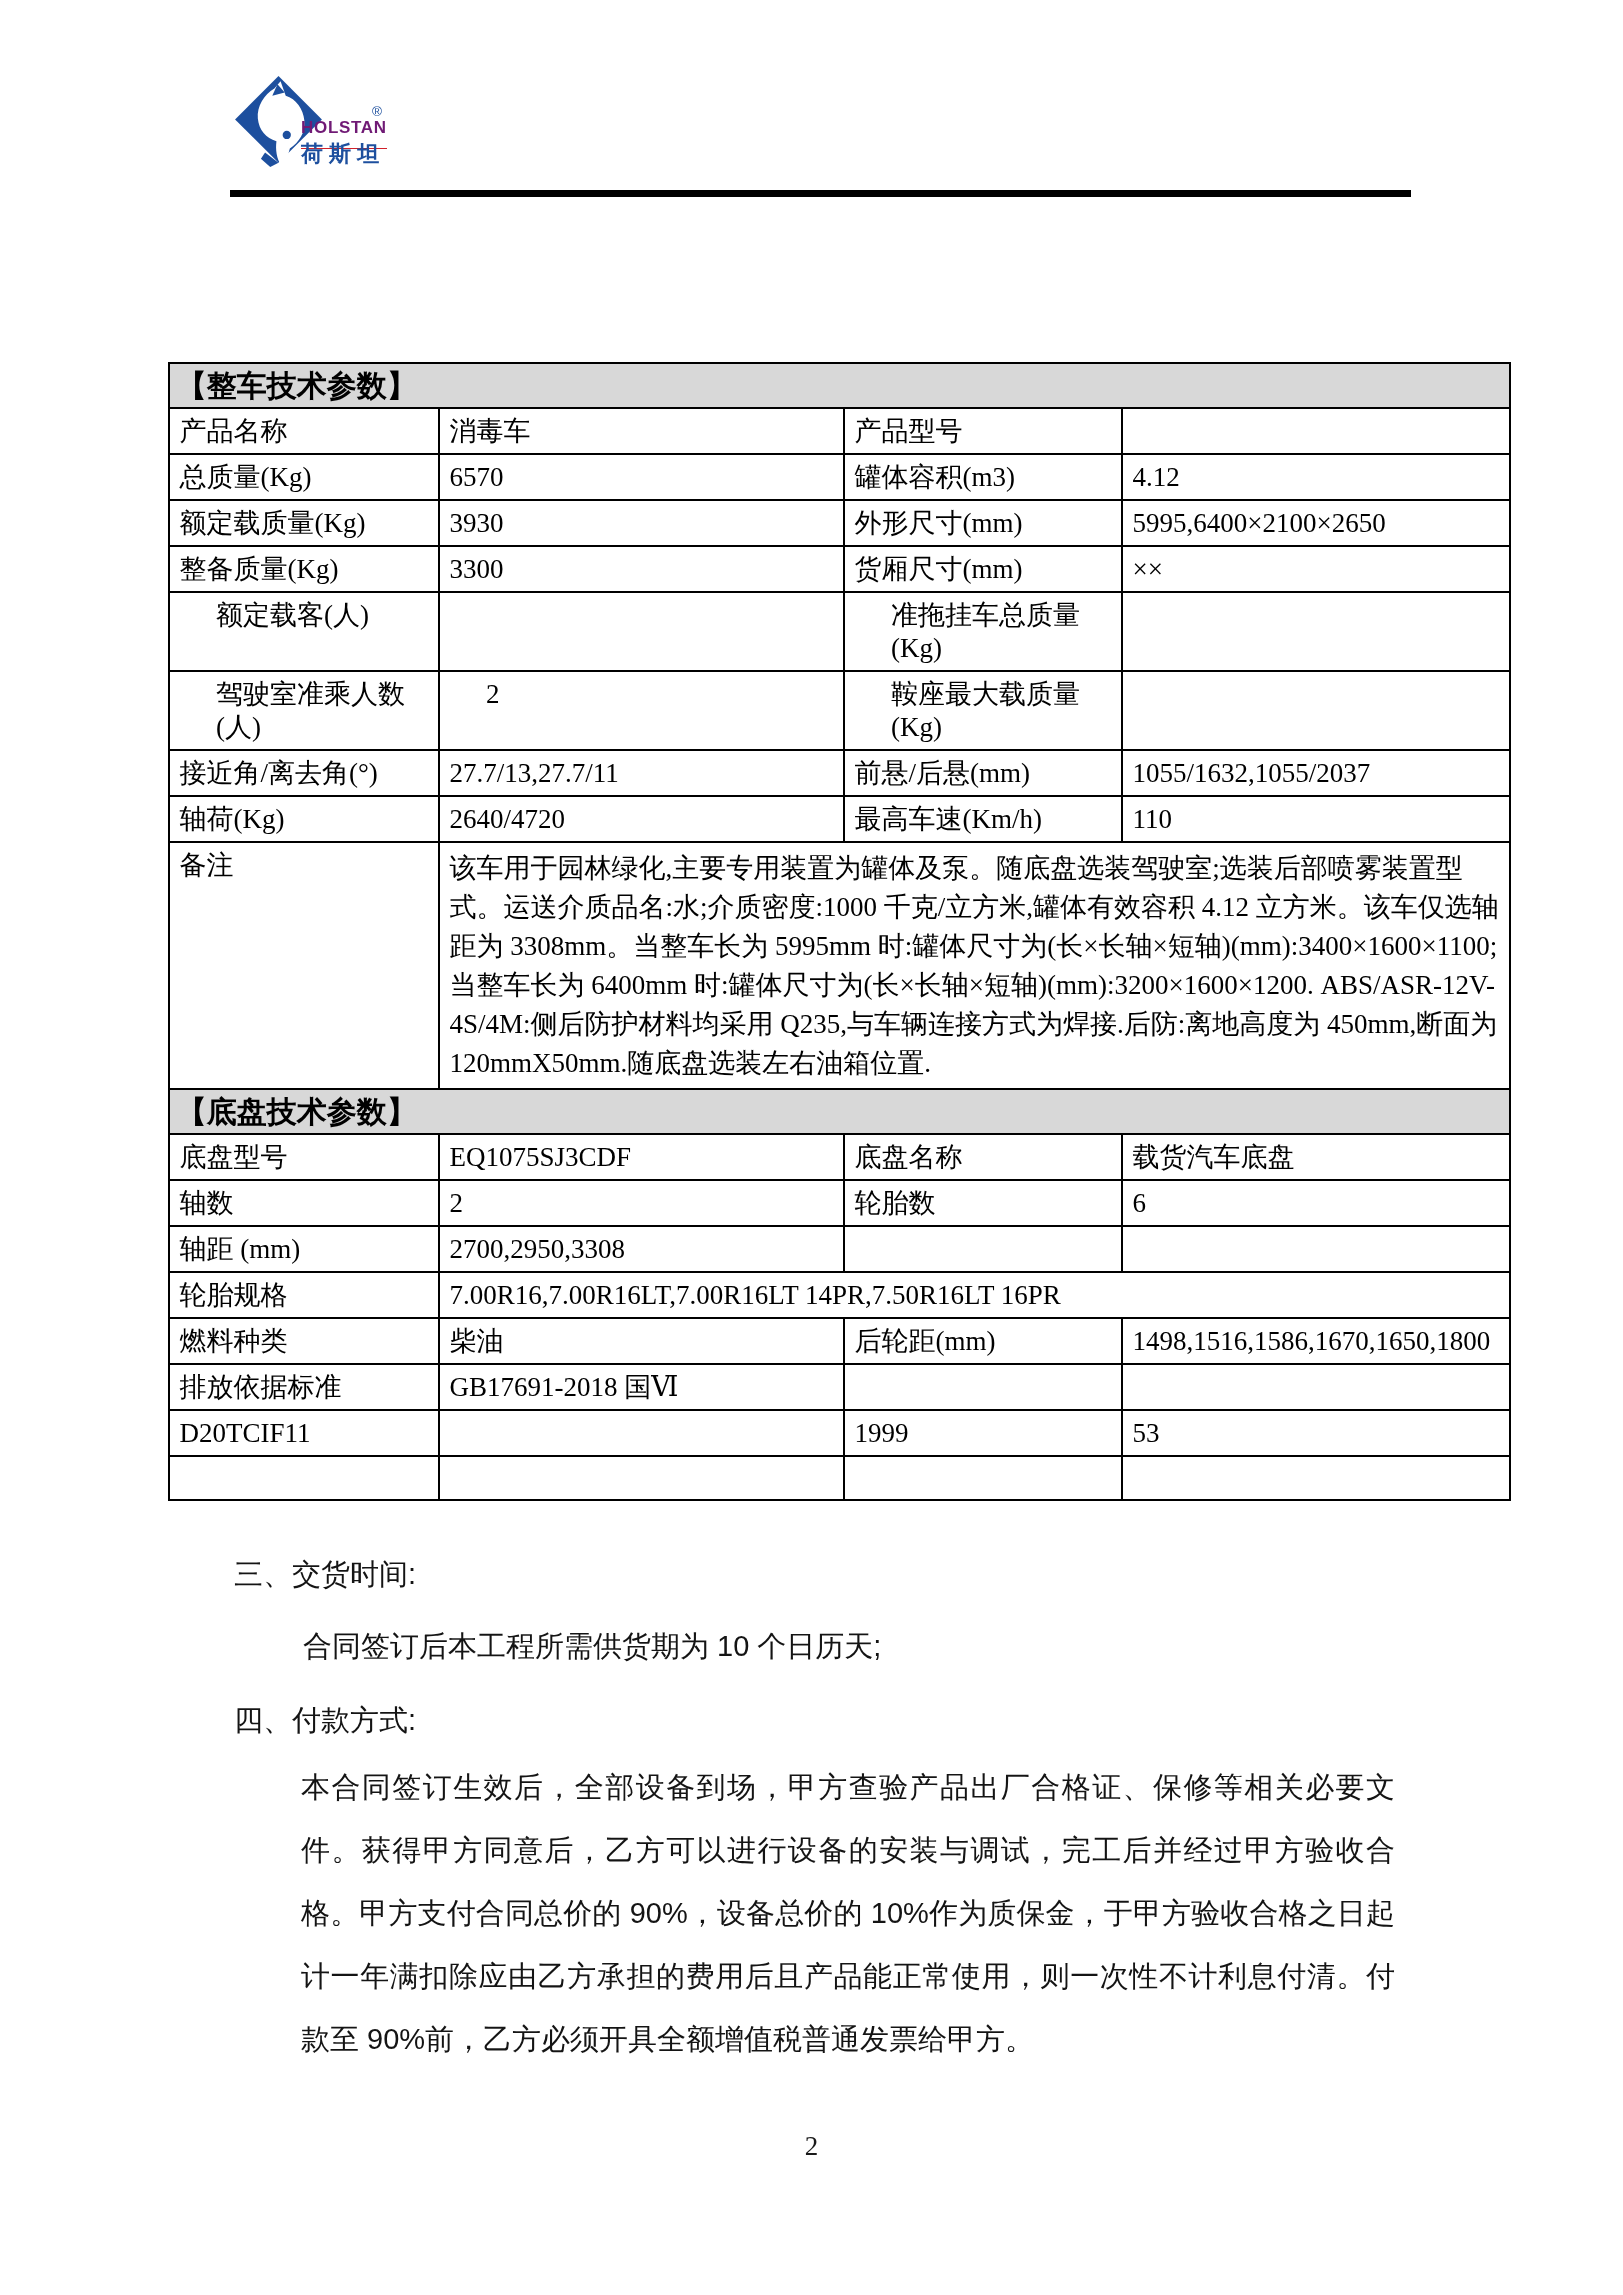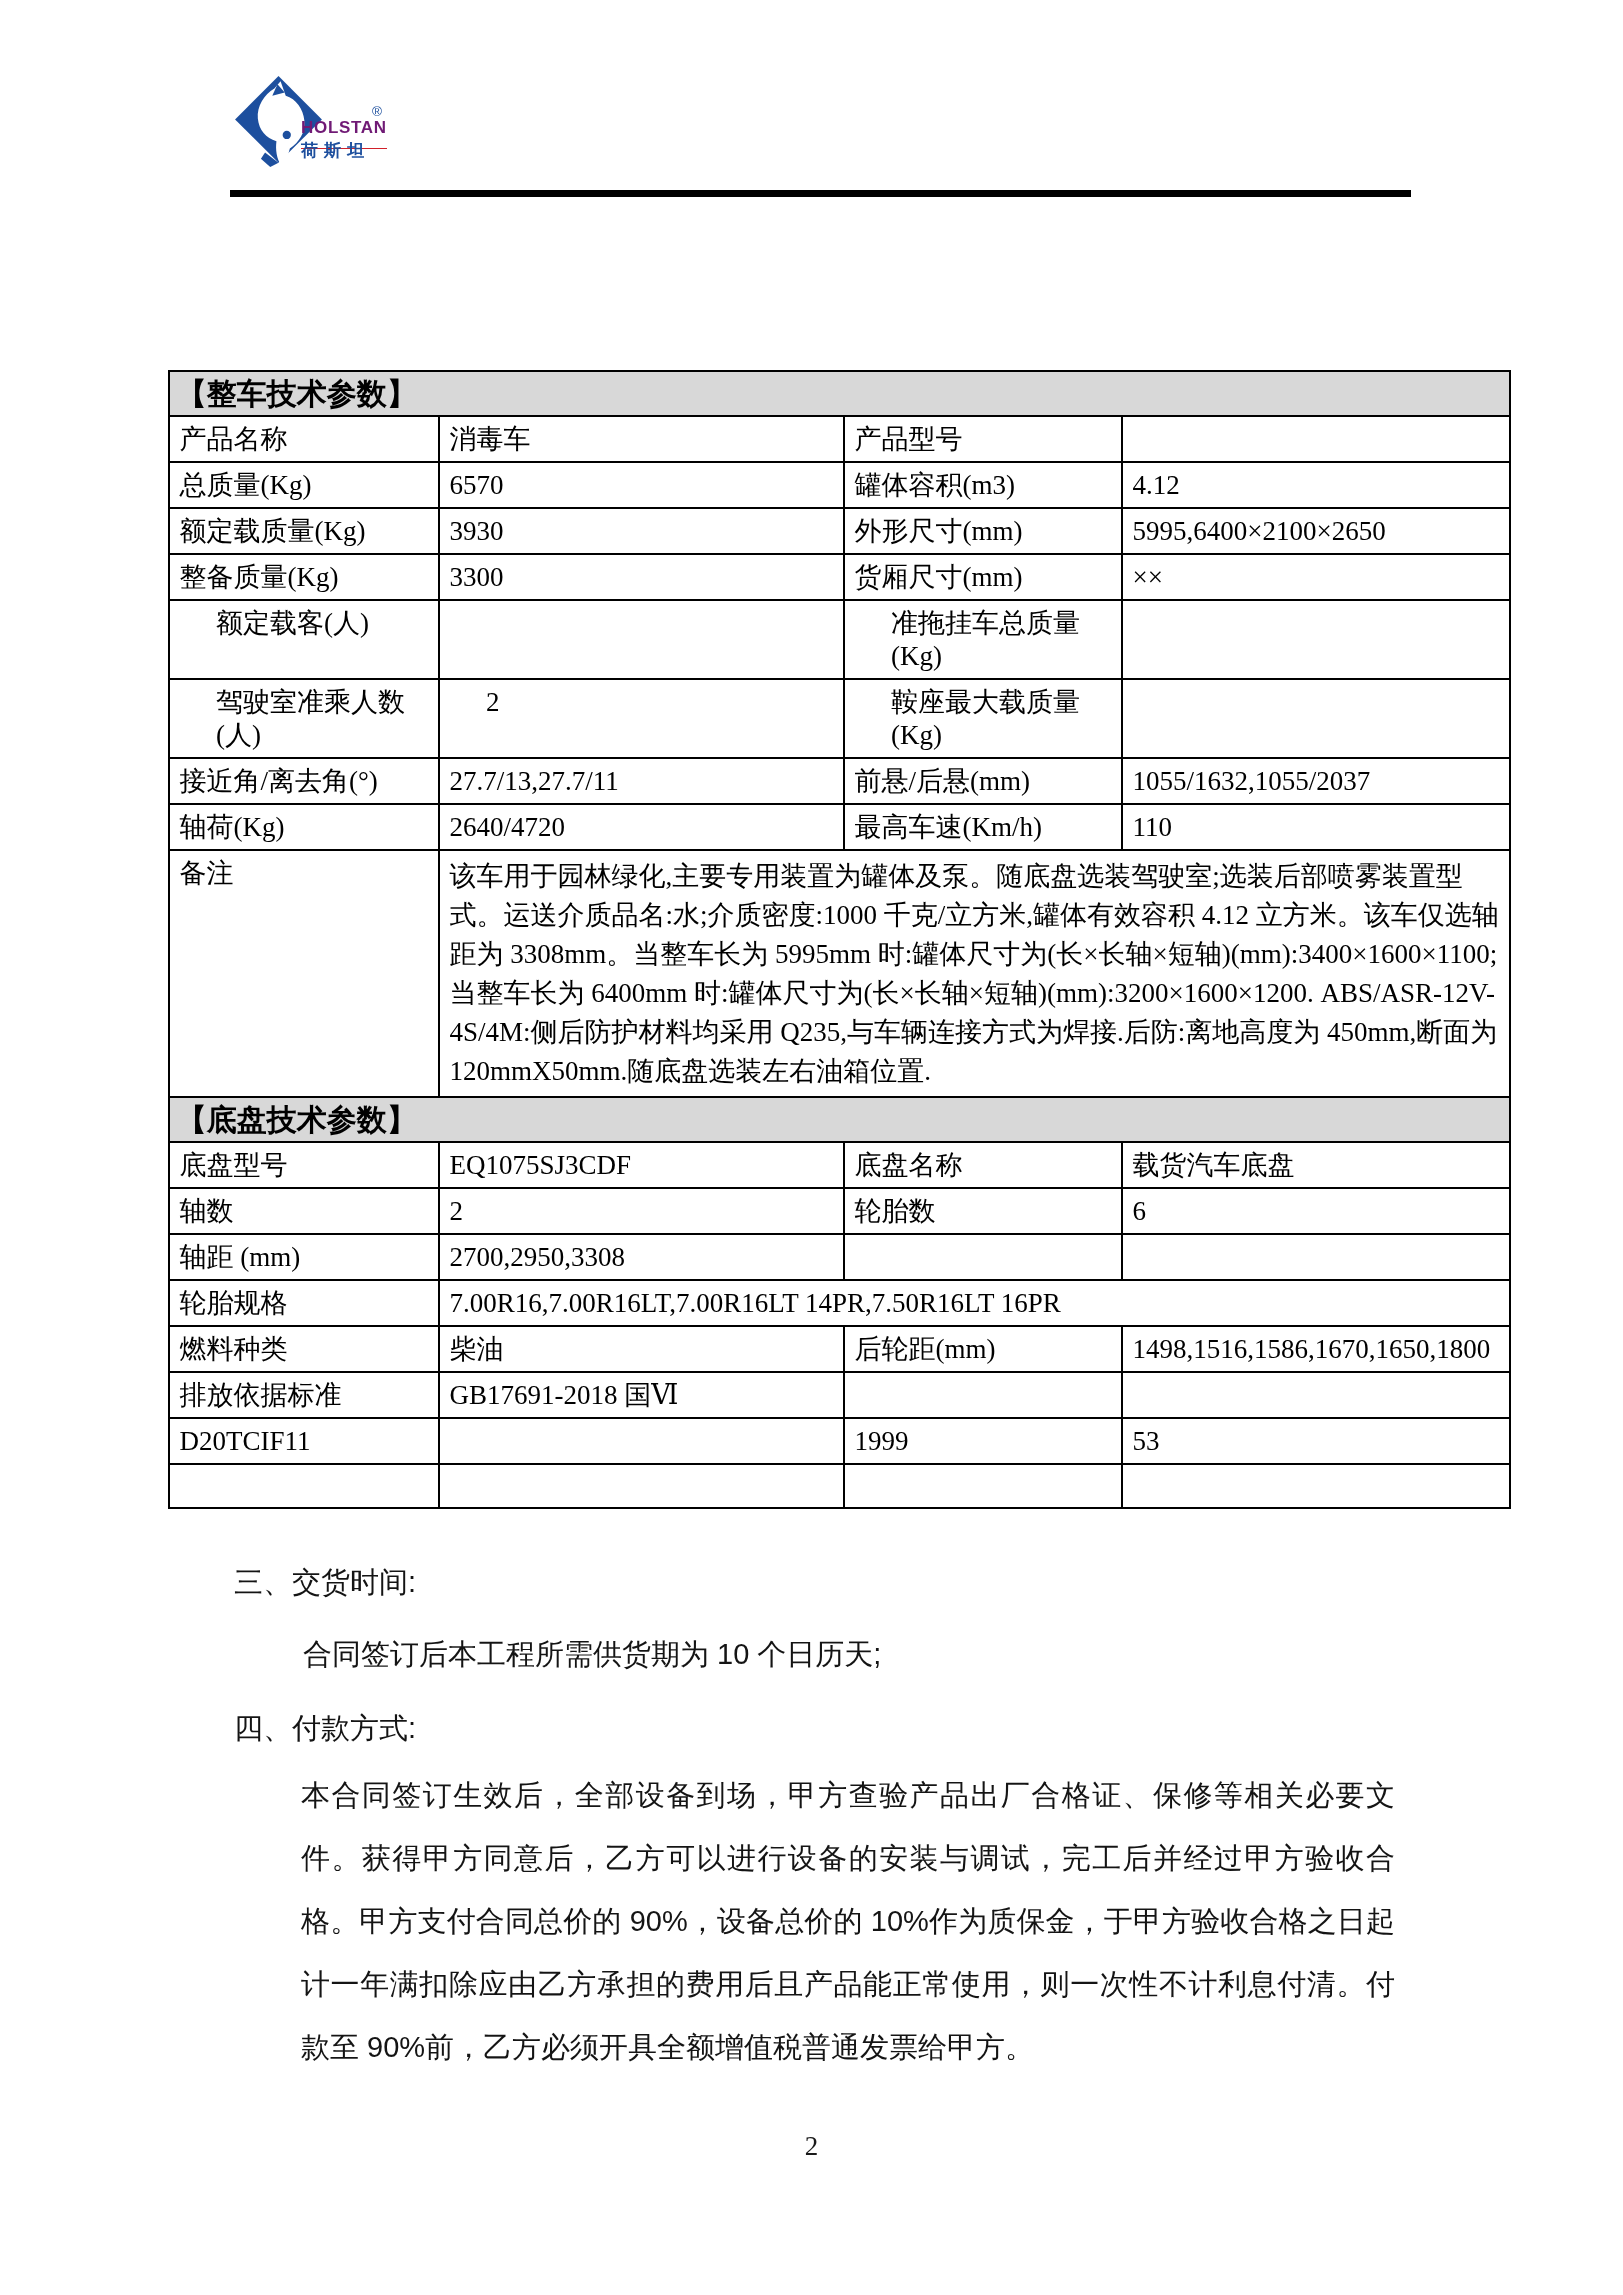--- a/index.html
+++ b/index.html
@@ -28,30 +28,30 @@
     padding-bottom: 10px;
   }
   .registered-mark {
     position: absolute; left: 153px; top: 30px;
     font-family: "Liberation Sans", "DejaVu Sans", sans-serif;
     font-size: 13.6px; color: #1d4f9e;
   }
   .brand-cn {
     position: absolute; left: 82px; top: 65px;
     font-family: Liberation Sans, sans-serif;
-    font-weight: 700; font-size: 17px; letter-spacing: 6.1px;
+    font-weight: 700; font-size: 22px; letter-spacing: 6.1px;
     color: #1d4f9e;
   }
   .rule-line {
     position: absolute; left: 230px; top: 190px;
     width: 1181px; height: 6.8px; background: #000;
   }
 
   
-  .spec-table-wrap { margin: 12px 114px 0 168px; }
+  .spec-table-wrap { margin: 4px 114px 0 168px; }
   table.spec {
     width: 1341px;
     border-collapse: collapse;
     table-layout: fixed;
     font-size: 27px;
   }
   table.spec td {
     border: 2px solid #000;
     border-top-width: 2.7px;
     border-bottom-width: 2.7px;

